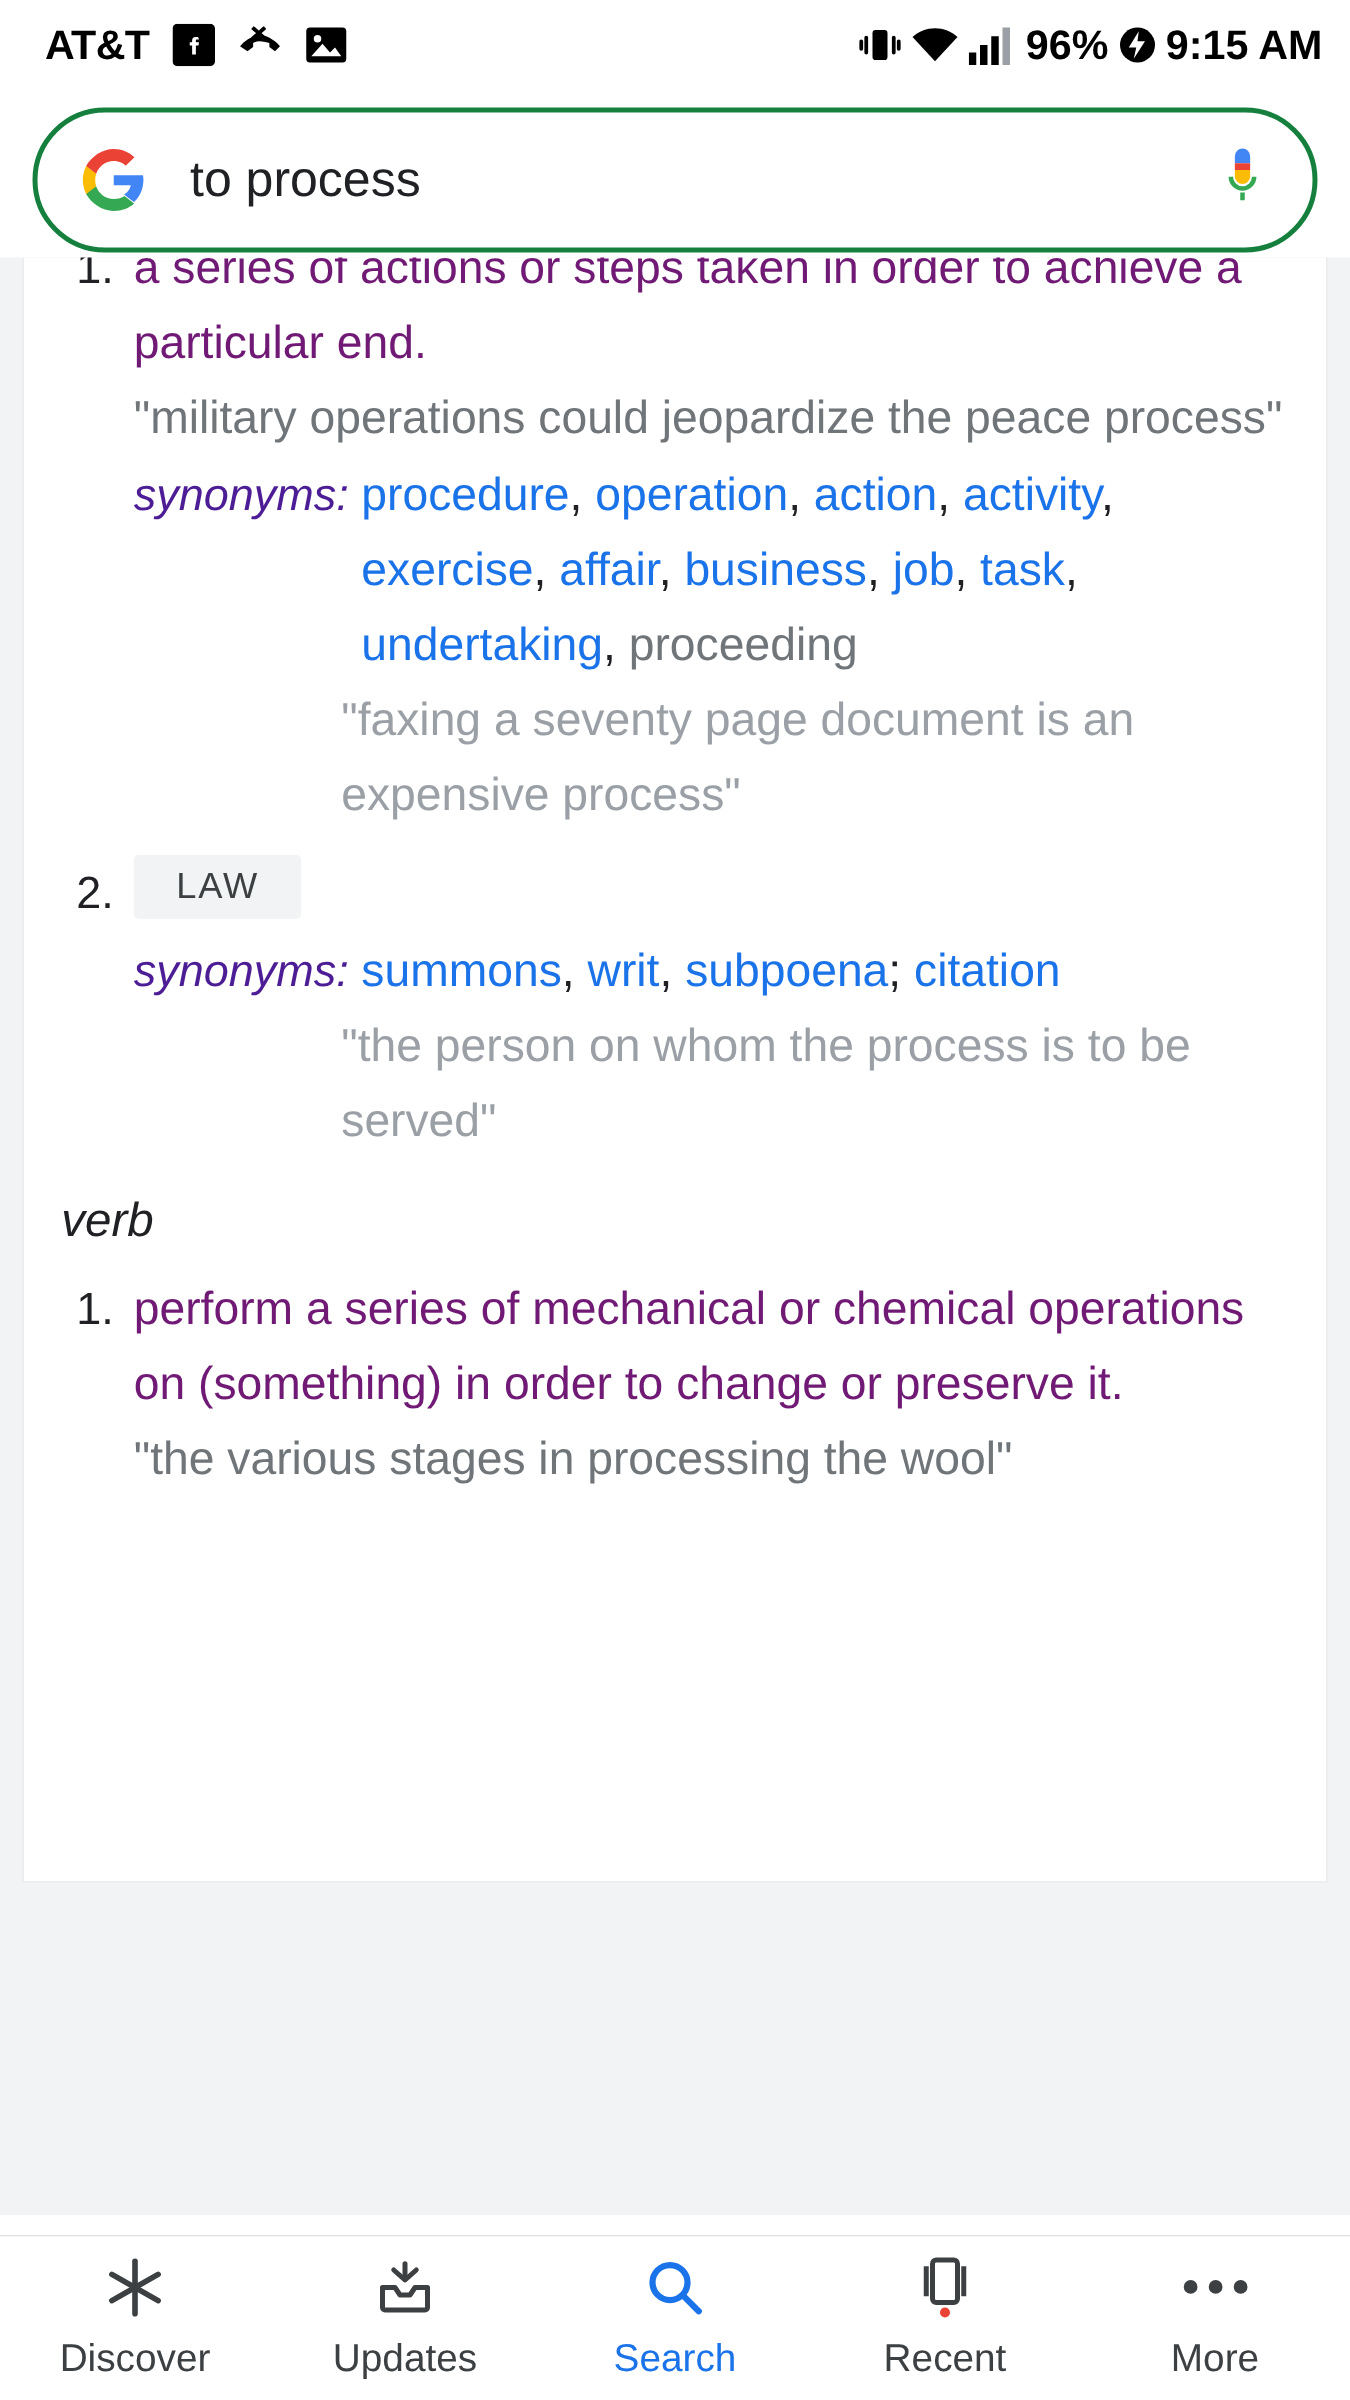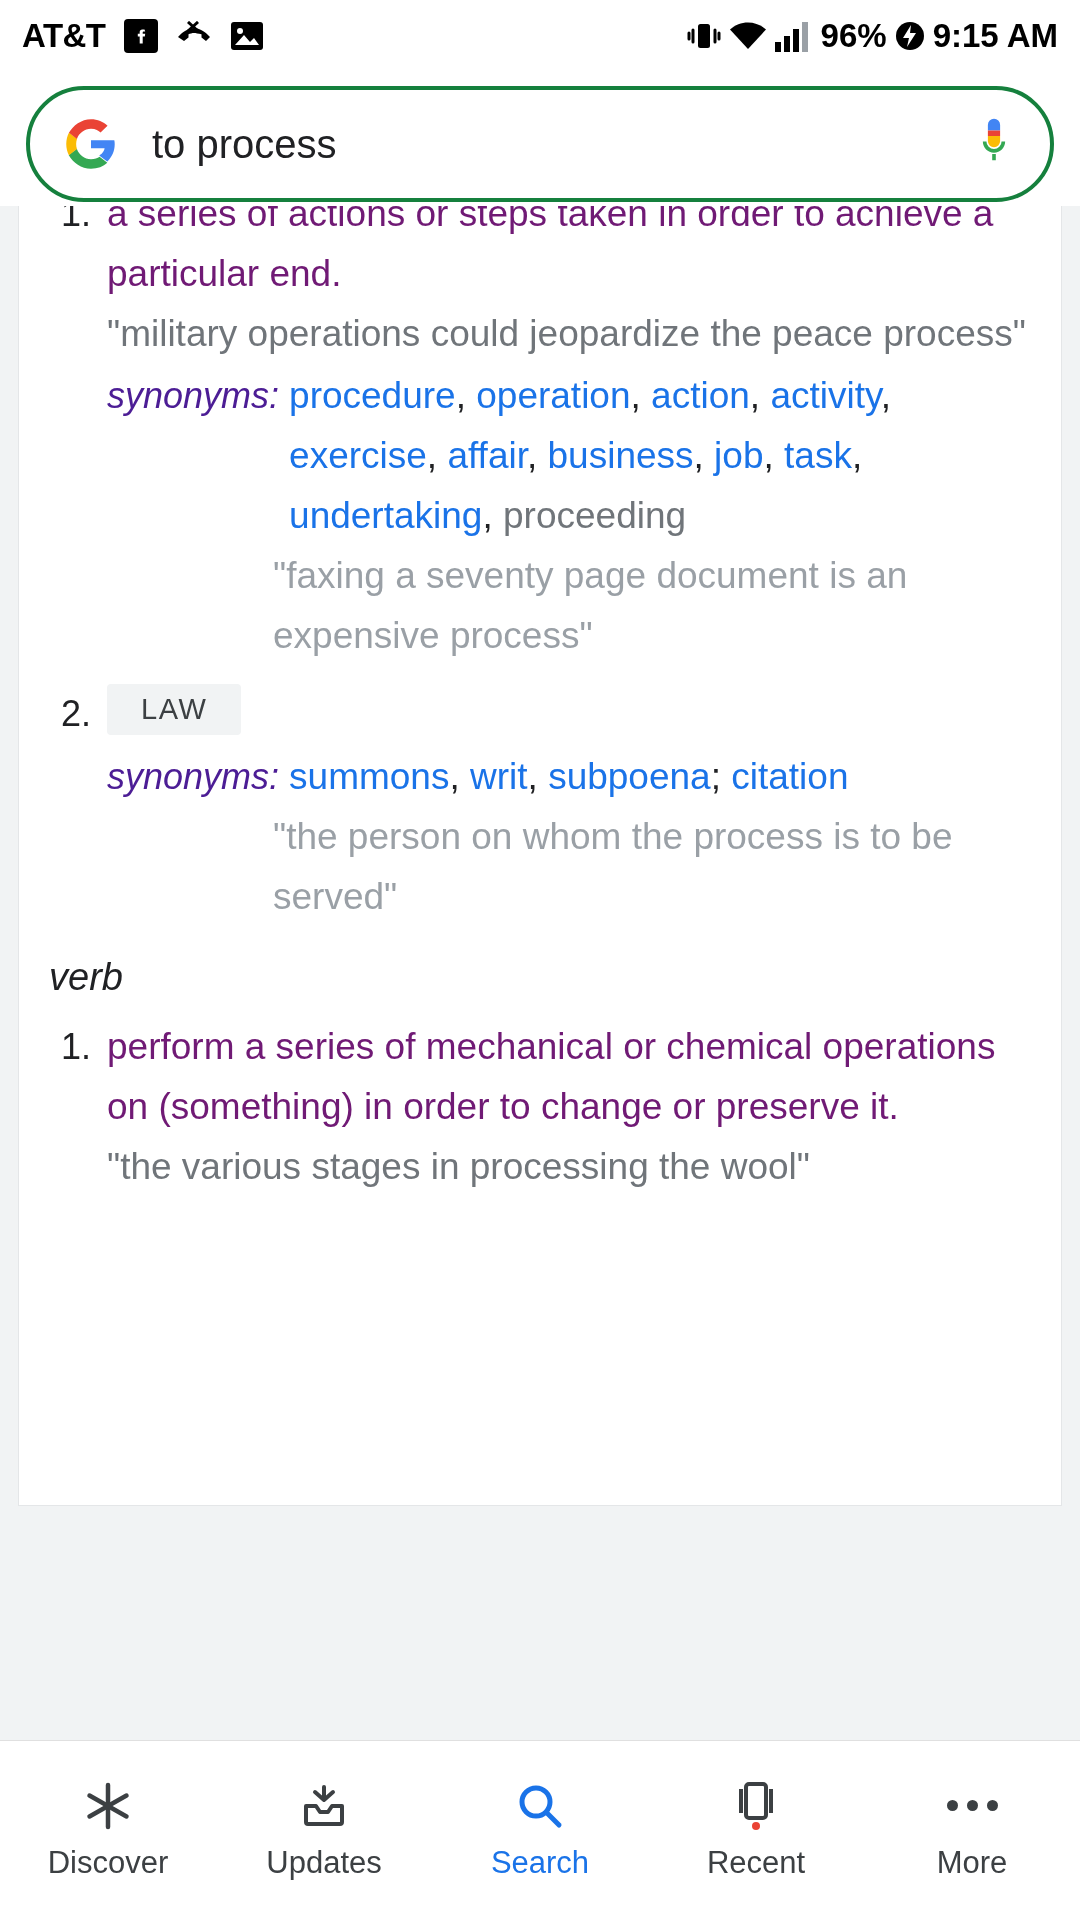--- a/index.html
+++ b/index.html
@@ -11,20 +11,21 @@
   }
   .phone { position: relative; width: 1080px; height: 1920px; background: #ffffff; }
 
   
   .status-bar {
     height: 72px;
     display: flex; align-items: center;
     padding: 0 22px;
     background: #ffffff;
     color: #000000;
+    margin-left: 14px;
   }
   .status-left { display: flex; align-items: center; gap: 18px; }
   .carrier { font-size: 33px; font-weight: bold; letter-spacing: -0.5px; }
   .status-right { margin-left: auto; display: flex; align-items: center; gap: 8px; }
   .battery-pct { font-size: 33px; font-weight: bold; }
   .clock { font-size: 33px; font-weight: bold; text-align: center; }
   .sq-icon { display:inline-flex; align-items:center; justify-content:center; }
 
   
   .search-wrap {
@@ -139,21 +140,21 @@
     margin-bottom: 10px;
   }
 
   
   .clipped { margin-top: -22px; }
 
   
   .bottom-nav {
     position: absolute;
     left: 0; right: 0; bottom: 0;
-    height: 180px;
+    height: 132px;
     background: #ffffff;
     border-top: 1px solid #e0e0e0;
     display: flex;
     align-items: center;
   }
   .nav-item {
     flex: 1 1 0;
     display: flex; flex-direction: column;
     align-items: center; justify-content: center;
     gap: 14px;

